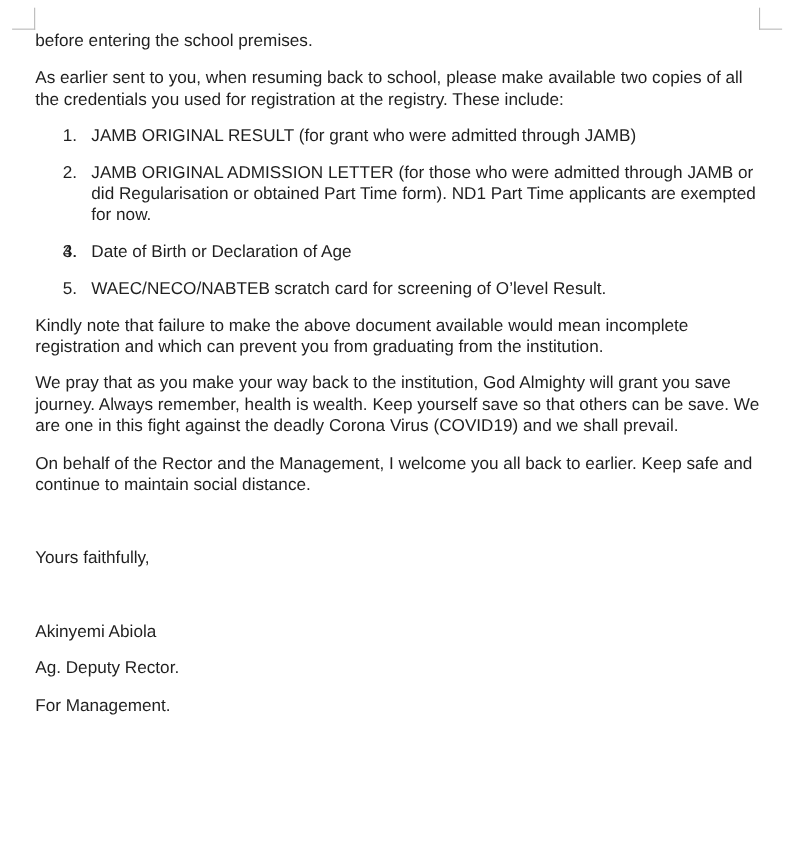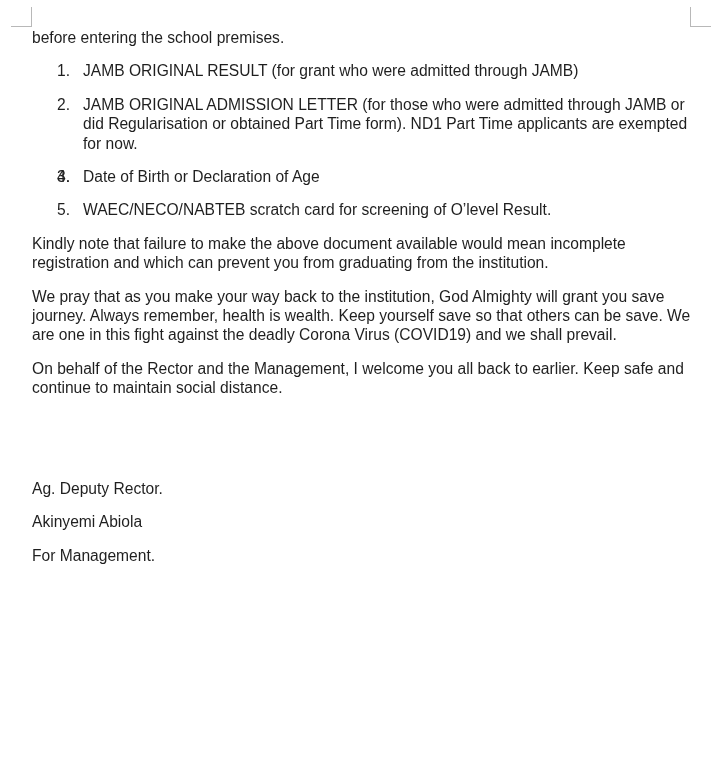--- a/index.html
+++ b/index.html
@@ -80,20 +80,21 @@
 </head>
 <body>
 
 <div class="page">
   <div class="crop-mark crop-tl"></div>
   <div class="crop-mark crop-tr"></div>
 
   <div class="content">
     <p class="p-first">before entering the school premises.</p>
 
+    <p>As earlier sent to you, when resuming back to school, please make available two copies of all the credentials you used for registration at the registry. These include:</p>
 
     <ol class="credentials">
       <li>
         <span class="num">1.</span>
         <span>JAMB ORIGINAL RESULT (for grant who were admitted through JAMB)</span>
       </li>
       <li>
         <span class="num">2.</span>
         <span>JAMB ORIGINAL ADMISSION LETTER (for those who were admitted through JAMB or did Regularisation or obtained Part Time form). ND1 Part Time applicants are exempted for now.</span>
       </li>
@@ -111,20 +112,21 @@
     </ol>
 
     <p>Kindly note that failure to make the above document available would mean incomplete registration and which can prevent you from graduating from the institution.</p>
 
     <p>We pray that as you make your way back to the institution, God Almighty will grant you save journey. Always remember, health is wealth. Keep yourself save so that others can be save. We are one in this fight against the deadly Corona Virus (COVID19) and we shall prevail.</p>
 
     <p>On behalf of the Rector and the Management, I welcome you all back to earlier. Keep safe and continue to maintain social distance.</p>
 
     <div class="closing-gap"></div>
 
+    <p>Yours faithfully,</p>
 
     <div class="sig-gap"></div>
 
+    <p class="sig-line">Akinyemi Abiola</p>
     <p class="sig-line">Ag. Deputy Rector.</p>
-    <p class="sig-line">Akinyemi Abiola</p>
     <p class="sig-line">For Management.</p>
   </div>
 </div>
 
 </body></html>

